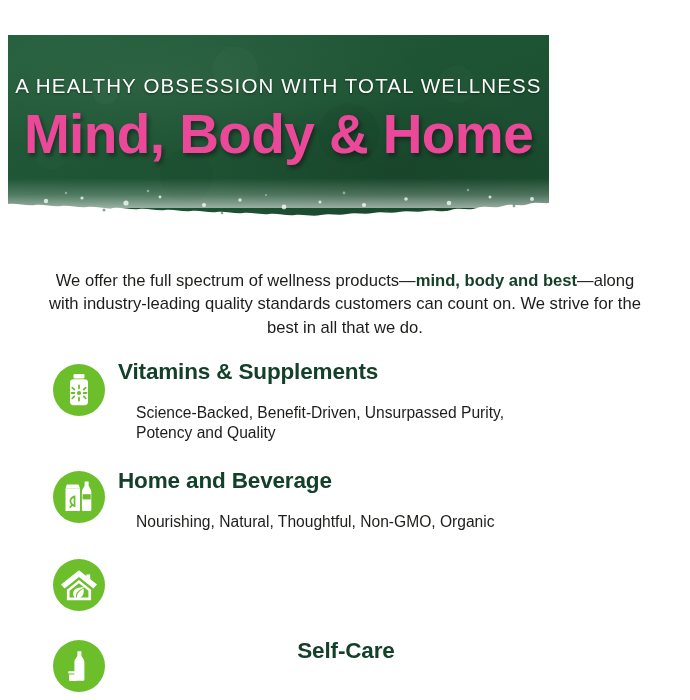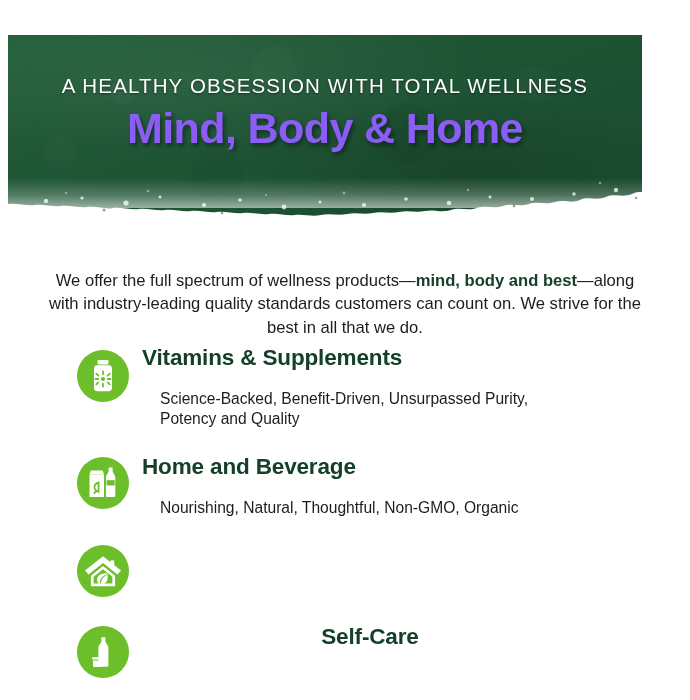--- a/index.html
+++ b/index.html
@@ -19,21 +19,21 @@
     width: 690px;
     height: 700px;
     background: #ffffff;
   }
 
   
   .hero {
     position: absolute;
     left: 8px;
     top: 35px;
-    width: 634px;
+    width: 541px;
     height: 190px;
     overflow: hidden;
   }
   .hero-bg {
     position: absolute;
     inset: 0;
     background:
       radial-gradient(ellipse 70% 60% at 28% 22%, rgba(255,255,255,0.055), rgba(255,255,255,0) 70%),
       radial-gradient(ellipse 50% 55% at 72% 70%, rgba(0,0,0,0.13), rgba(0,0,0,0) 72%),
       linear-gradient(160deg, #24603c 0%, #1e5434 45%, #1a4a2e 100%);
@@ -63,22 +63,22 @@
     color: #ffffff;
     font-size: 20.5px;
     letter-spacing: 1.15px;
     font-weight: 400;
     line-height: 1;
     text-shadow: 0 1px 2px rgba(0,0,0,.45);
     white-space: nowrap;
   }
   .hero-title {
     margin-top: 9px;
-    color: #8b5cf6;
-    font-size: 43px;
+    color: #ec4899;
+    font-size: 55px;
     font-weight: 700;
     line-height: 1.05;
     letter-spacing: -0.6px;
     text-shadow: 2px 3px 4px rgba(0,0,0,.42);
     white-space: nowrap;
   }
 
   
   .torn-edge {
     position: absolute;
@@ -101,23 +101,22 @@
   }
   .intro b {
     color: #14402a;
     font-weight: 700;
   }
 
   
   .features {
     position: absolute;
     left: 0;
-    top: 345px;
+    top: 359px;
     width: 574px;
-    padding-left: 24px;
   }
   .feature {
     position: relative;
     min-height: 62px;
     padding-left: 118px;
     margin-bottom: 22px;
   }
   .feature:last-child { margin-bottom: 0; }
 
   .icon-circle {

